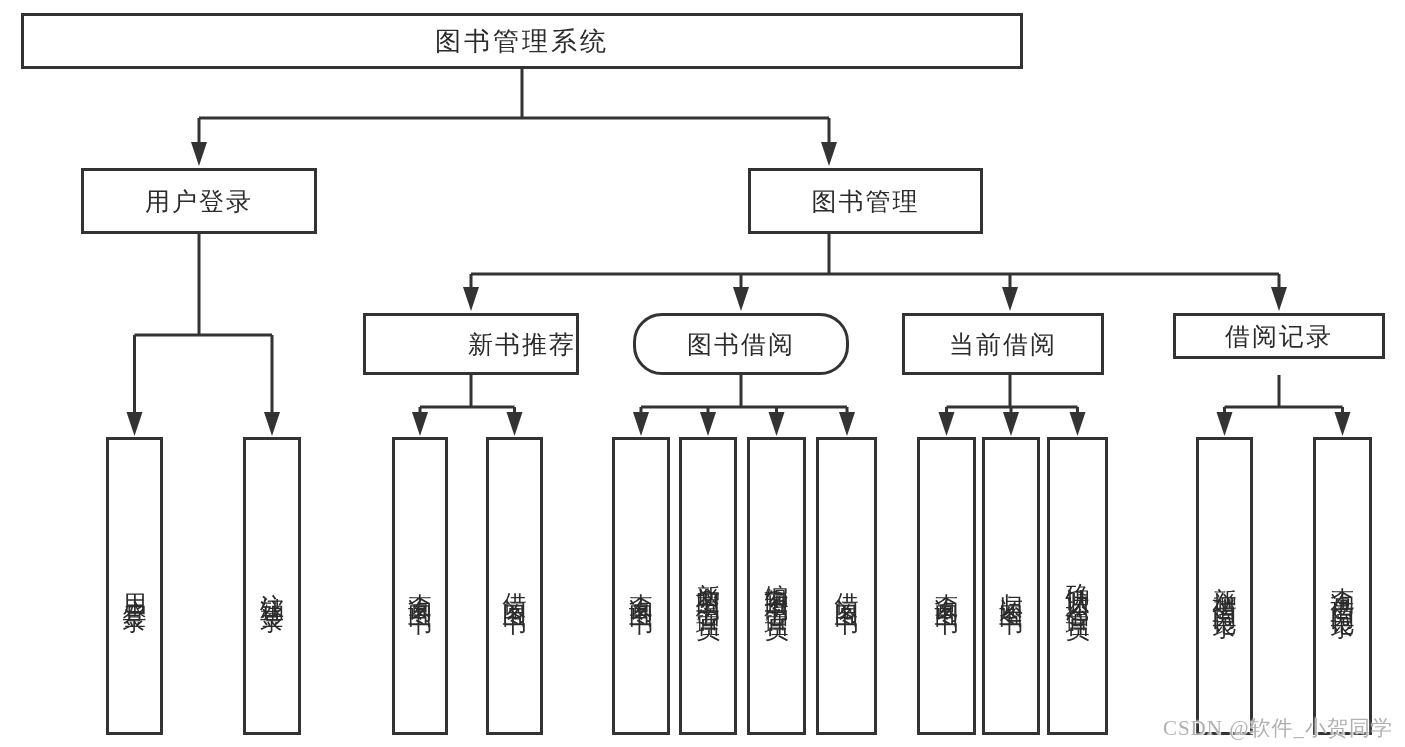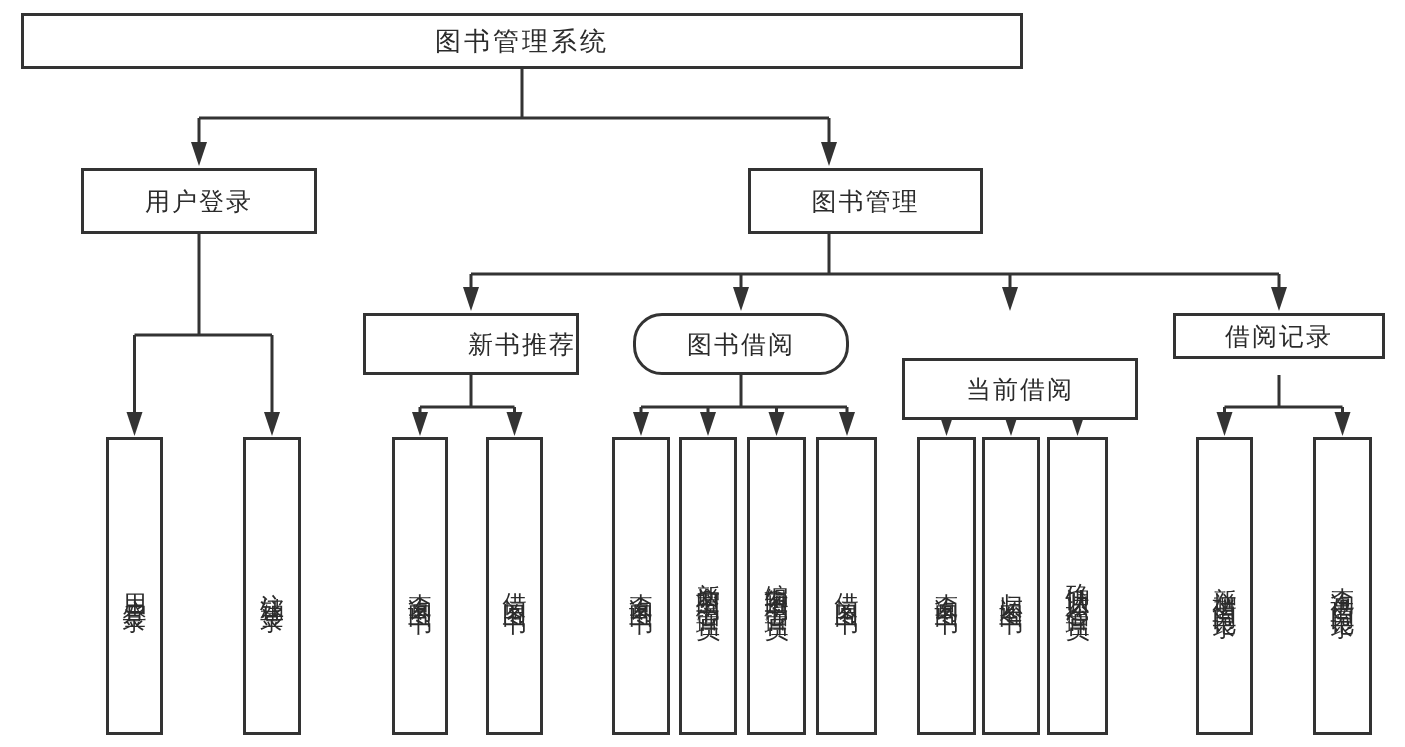--- a/index.html
+++ b/index.html
@@ -104,21 +104,21 @@
   <div class="box h-label" style="left:712px;top:168px;width:235px;height:66px;margin-left:36px;">
     <span>图书管理</span>
   </div>
 
   <div class="box h-label" style="left:363px;top:313px;width:216px;height:62px;justify-content:flex-end;">
     <span>新书推荐</span>
   </div>
   <div class="box h-label" style="left:633px;top:313px;width:216px;height:62px;border-radius:29px;">
     <span>图书借阅</span>
   </div>
-  <div class="box h-label" style="left:902px;top:313px;width:236px;height:62px;margin-top:45px;">
+  <div class="box h-label" style="left:902px;top:313px;width:202px;height:62px;">
     <span>当前借阅</span>
   </div>
   <div class="box h-label" style="left:1173px;top:313px;width:212px;height:46px;">
     <span>借阅记录</span>
   </div>
 
   <div class="box v-box" style="left:106px;top:437px;width:57px;height:298px;">
     <span>用户登录</span>
   </div>
   <div class="box v-box" style="left:243px;top:437px;width:58px;height:298px;">
@@ -155,14 +155,15 @@
     <span>确认归还（管理员）</span>
   </div>
 
   <div class="box v-box" style="left:1196px;top:437px;width:57px;height:298px;">
     <span>新增借阅记录</span>
   </div>
   <div class="box v-box" style="left:1313px;top:437px;width:59px;height:298px;">
     <span>查询借阅记录</span>
   </div>
 
+  <div id="watermark">CSDN @软件_小贺同学</div>
 
 </div>
 
 </body></html>

